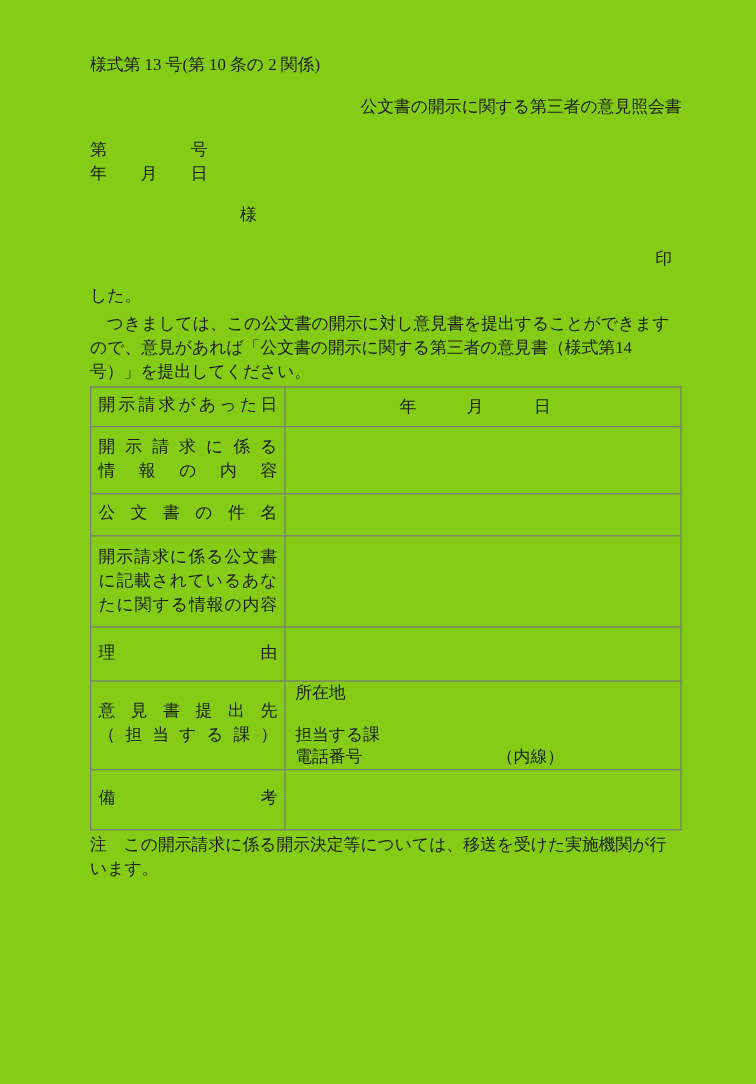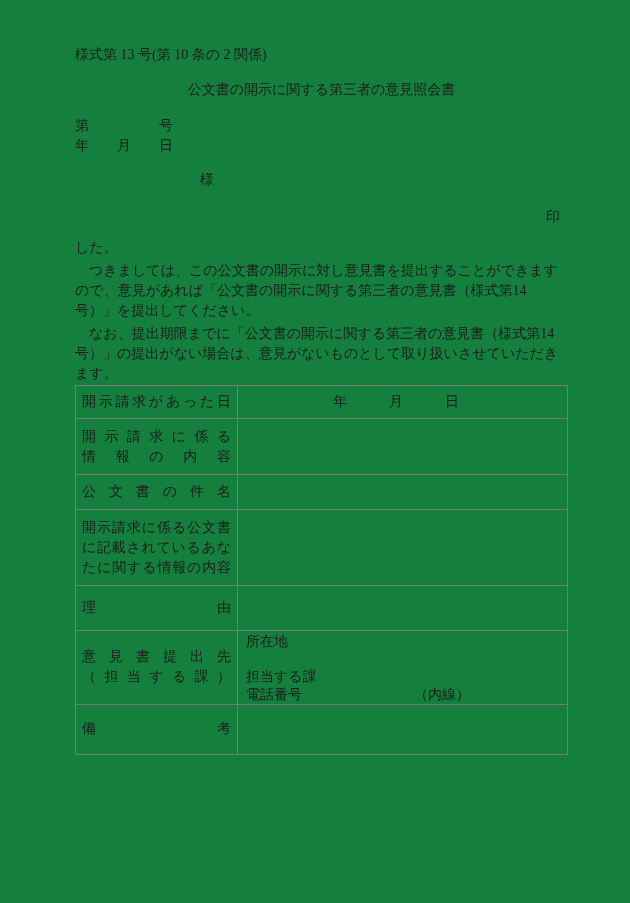--- a/index.html
+++ b/index.html
@@ -1,29 +1,29 @@
 <!DOCTYPE html>
 <html><head>
 <meta charset="utf-8">
 <style>
   html,body { margin:0; padding:0; background:#e8e8e8; }
   .page {
     position:relative;
     width:630px; height:903px;
     margin:0 auto;
-    background:#15803d;
+    background:#84cc16;
     color:#1c1c1c;
     font-family:"Liberation Serif","DejaVu Serif",serif;
     font-size:14px;
     box-sizing:border-box;
     padding:45px 62px 0 75px;
     overflow:hidden;
   }
   .form-no { line-height:20px; white-space:pre; }
-  .title   { text-align:center; line-height:20px; margin-top:15px; }
+  .title   { text-align:right; line-height:20px; margin-top:15px; }
   .numblock{ margin-top:16px; text-align:left; line-height:20px; }
   .numblock .nline { white-space:pre; }
   .addressee { margin-top:14px; line-height:20px; padding-left:125px; }
   .sealline  { margin-top:17px; text-align:right; line-height:20px; padding-right:8px; }
   .bodytext  { margin-top:11px; }
   .para { margin:3px 0 0 0; }
   .para.first { margin-top:0; }
   .para .line { line-height:20px; white-space:pre; }
   table.form {
     border-collapse:collapse;
@@ -71,25 +71,20 @@
 
   <div class="bodytext">
     <div class="para first">
       <div class="line">した。</div>
     </div>
     <div class="para">
       <div class="line">　つきましては、この公文書の開示に対し意見書を提出することができます</div>
       <div class="line">ので、意見があれば「公文書の開示に関する第三者の意見書（様式第14</div>
       <div class="line">号）」を提出してください。</div>
     </div>
-    <div class="para">
-      <div class="line">　なお、提出期限までに「公文書の開示に関する第三者の意見書（様式第14</div>
-      <div class="line">号）」の提出がない場合は、意見がないものとして取り扱いさせていただき</div>
-      <div class="line">ます。</div>
-    </div>
   </div>
 
   <table class="form">
     <tbody>
       <tr style="height:33px;">
         <td class="lbl">開示請求があった日</td>
         <td class="val val-date">年　　　月　　　日</td>
       </tr>
       <tr style="height:56px;">
         <td class="lbl">
@@ -122,14 +117,18 @@
           <div class="cline">電話番号　　　　　　　　（内線）</div>
         </td>
       </tr>
       <tr style="height:50px;">
         <td class="lbl">備考</td>
         <td class="val"></td>
       </tr>
     </tbody>
   </table>
 
+  <div class="note">
+    <div class="line">注　この開示請求に係る開示決定等については、移送を受けた実施機関が行</div>
+    <div class="line">います。</div>
+  </div>
 
 </div>
 
 </body></html>

